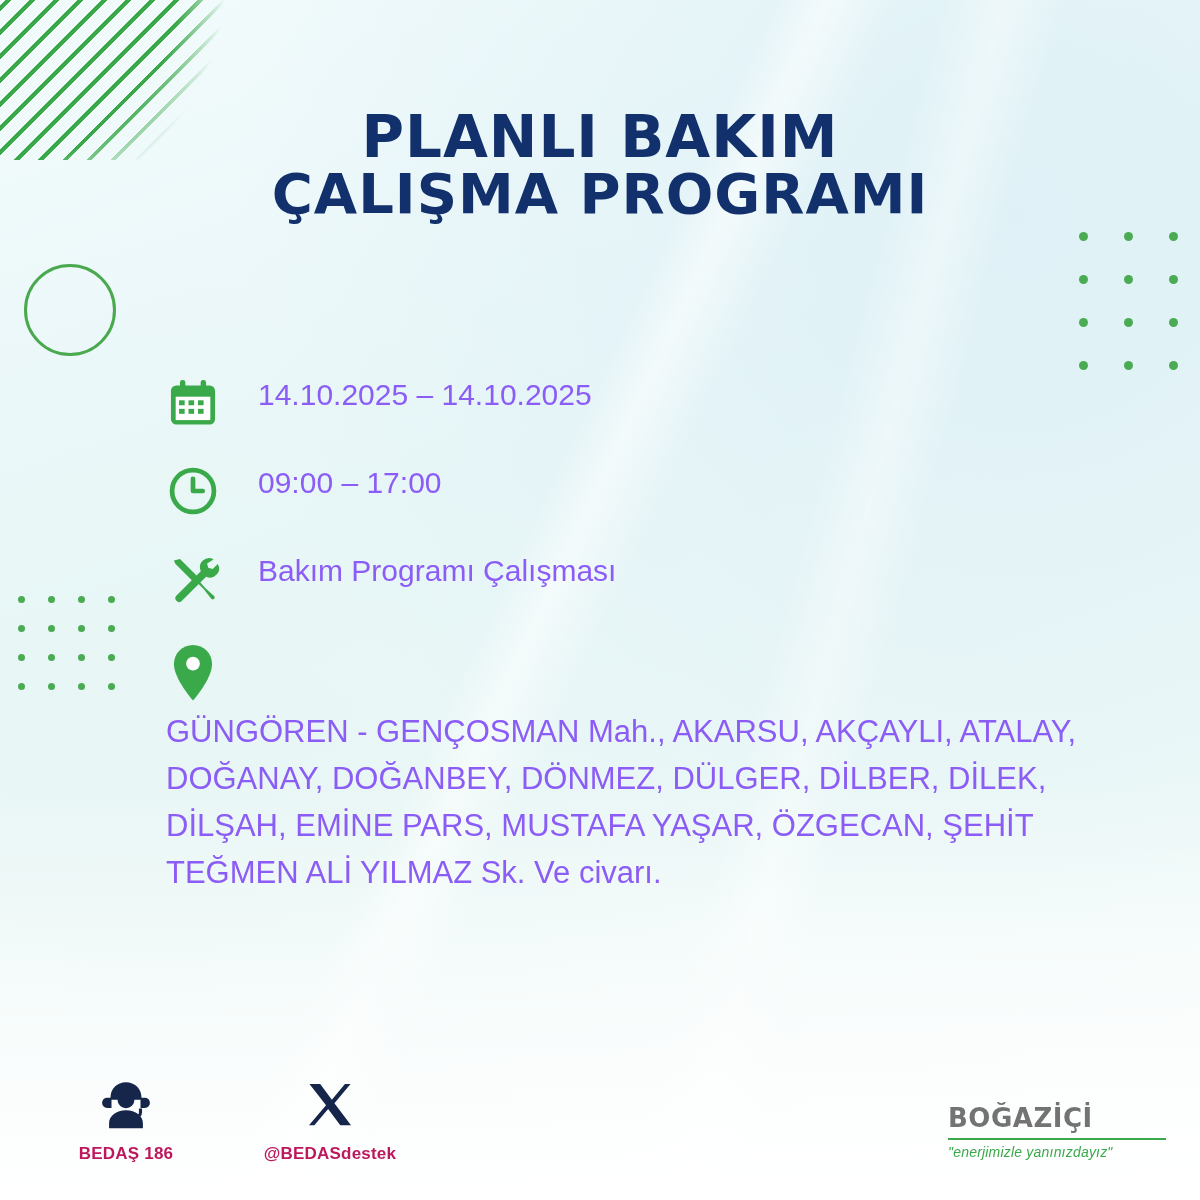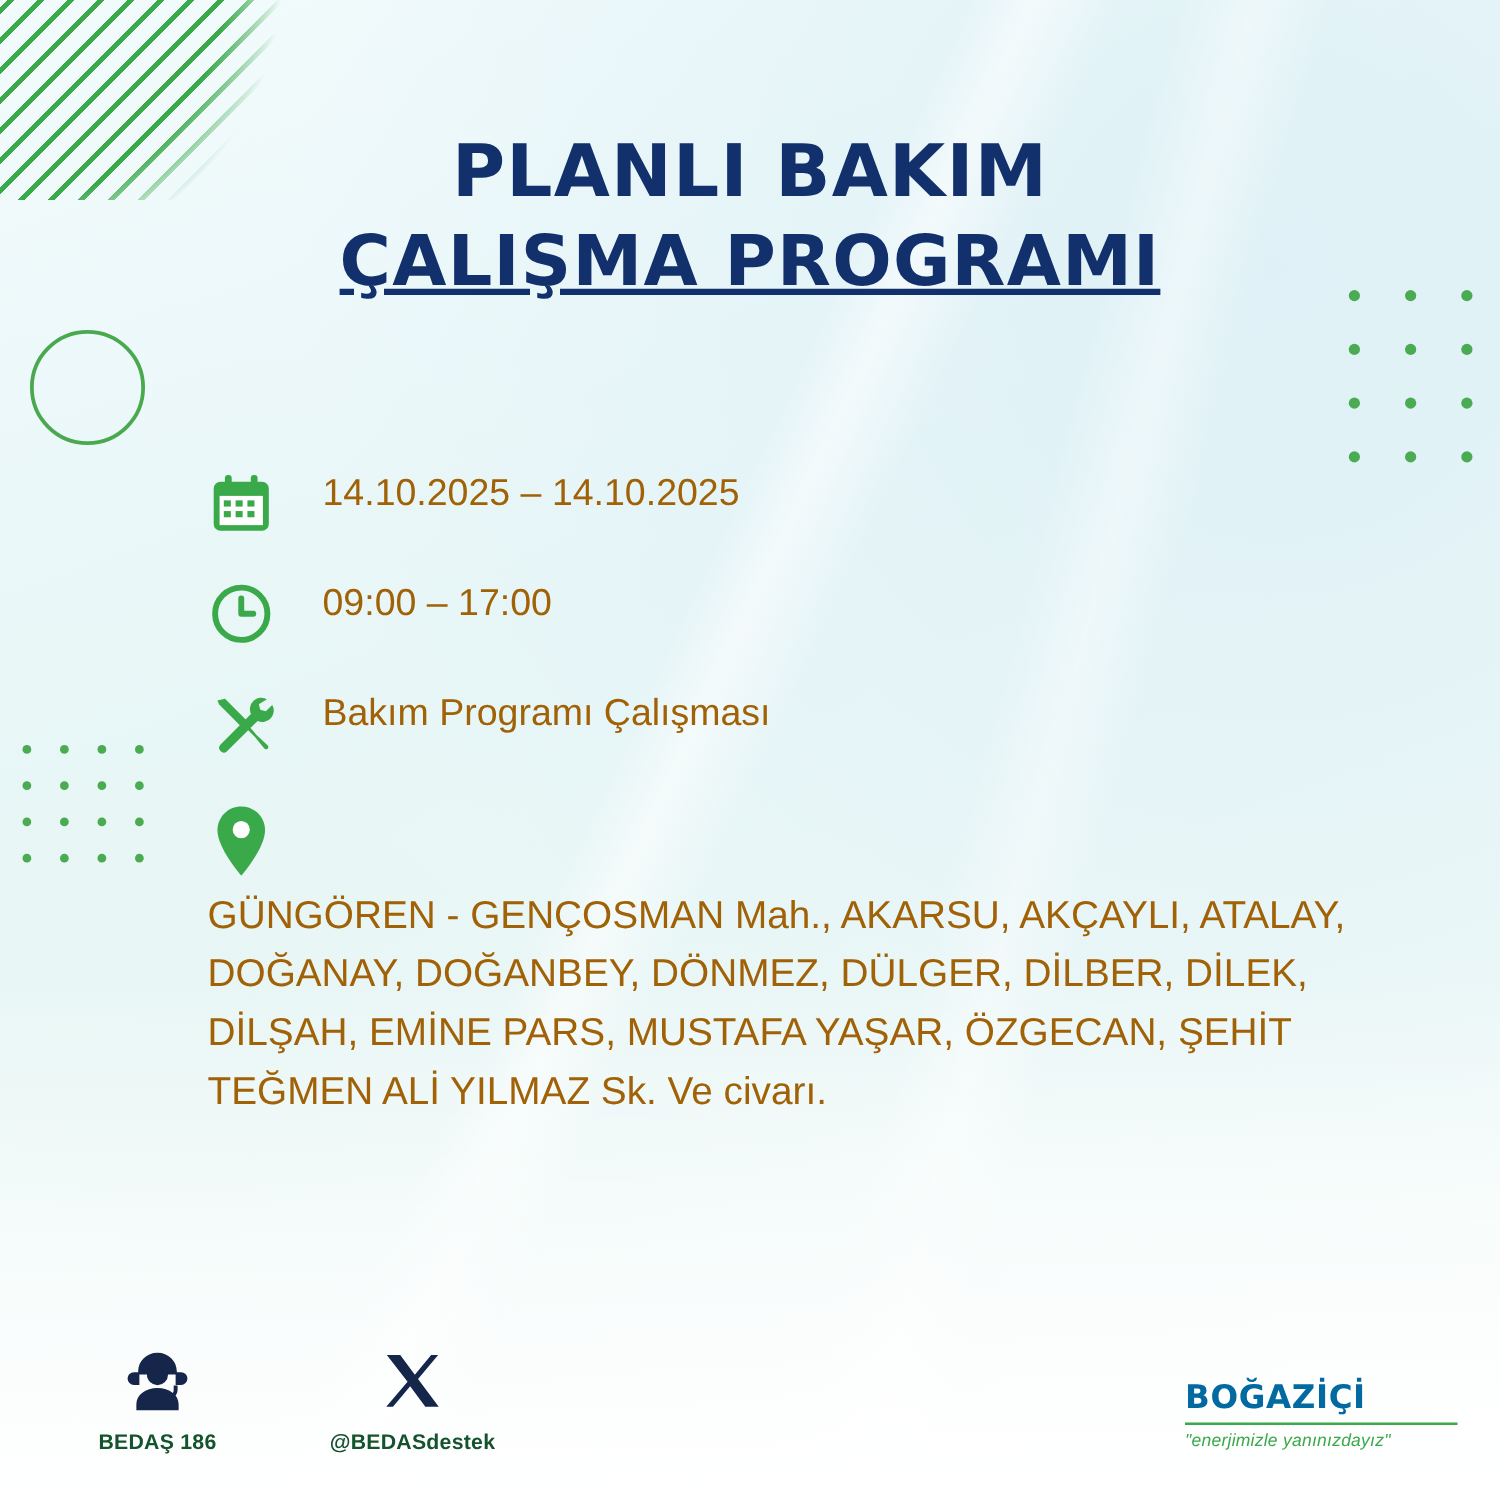--- a/index.html
+++ b/index.html
@@ -101,22 +101,20 @@
     color: #12306b;
     line-height: 1;
   }
   .title-2 {
     font-family: "DejaVu Sans", sans-serif;
     font-weight: bold;
     font-size: 56px;
     letter-spacing: 1px;
     color: #12306b;
     line-height: 1;
-    margin-top: 16px;
-    text-decoration: underline;
   }
 
   
   .info {
     position: absolute;
     top: 372px;
     left: 166px;
     right: 40px;
   }
   .row {
@@ -128,21 +126,21 @@
 
   .icon-cell {
     width: 92px;
     min-width: 92px;
     display: flex;
     justify-content: flex-start;
     padding-top: 4px;
   }
   .row-text {
     font-size: 30px;
-    color: #a16207;
+    color: #8b5cf6;
     line-height: 1.25;
     padding-top: 4px;
   }
   .row-address .row-text {
     font-size: 31px;
     line-height: 1.52;
     max-width: 960px;
   }
   .row-address { margin-top: 6px; flex-direction: column; }
 
@@ -167,40 +165,40 @@
   .social-glyph {
     height: 62px;
     display: flex;
     align-items: flex-end;
     justify-content: center;
   }
   .social-label {
     margin-top: 10px;
     font-size: 17px;
     font-weight: bold;
-    color: #14532d;
+    color: #be185d;
     letter-spacing: 0.2px;
   }
 
   .brand {
     position: absolute;
     right: 28px;
     bottom: 14px;
     text-align: left;
     width: 224px;
   }
   .brand-line {
     font-family: "DejaVu Sans", sans-serif;
     font-weight: bold;
     font-size: 26px;
     line-height: 1.06;
     letter-spacing: 0.5px;
     color: #3aa94a;
   }
-  .brand-line.b1 { color: #0369a1; }
+  .brand-line.b1 { color: #737373; }
   .brand-rule {
     margin-top: 5px;
     border-top: 2px solid #3aa94a;
     width: 218px;
   }
   .brand-slogan {
     margin-top: 4px;
     font-size: 14px;
     font-style: italic;
     color: #3aa94a;

